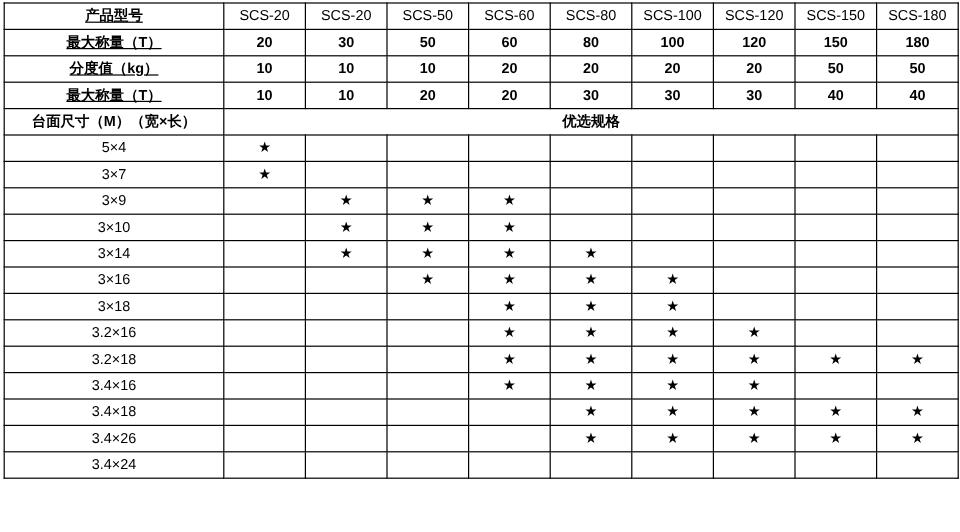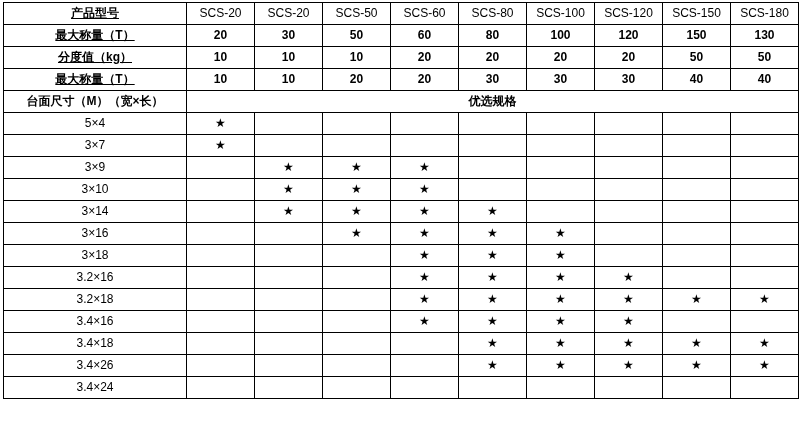--- a/index.html
+++ b/index.html
@@ -104,21 +104,21 @@
       <tr>
         <td class="label">最大称量（T）</td>
         <td class="num">20</td>
         <td class="num">30</td>
         <td class="num">50</td>
         <td class="num">60</td>
         <td class="num">80</td>
         <td class="num">100</td>
         <td class="num">120</td>
         <td class="num">150</td>
-        <td class="num">130</td>
+        <td class="num">180</td>
       </tr>
       <tr>
         <td class="label">分度值（kg）</td>
         <td class="num">10</td>
         <td class="num">10</td>
         <td class="num">10</td>
         <td class="num">20</td>
         <td class="num">20</td>
         <td class="num">20</td>
         <td class="num">20</td>

